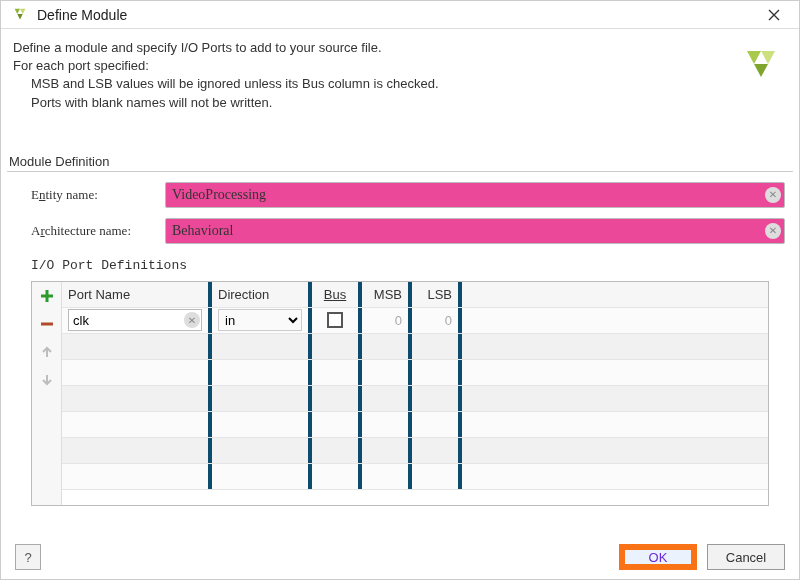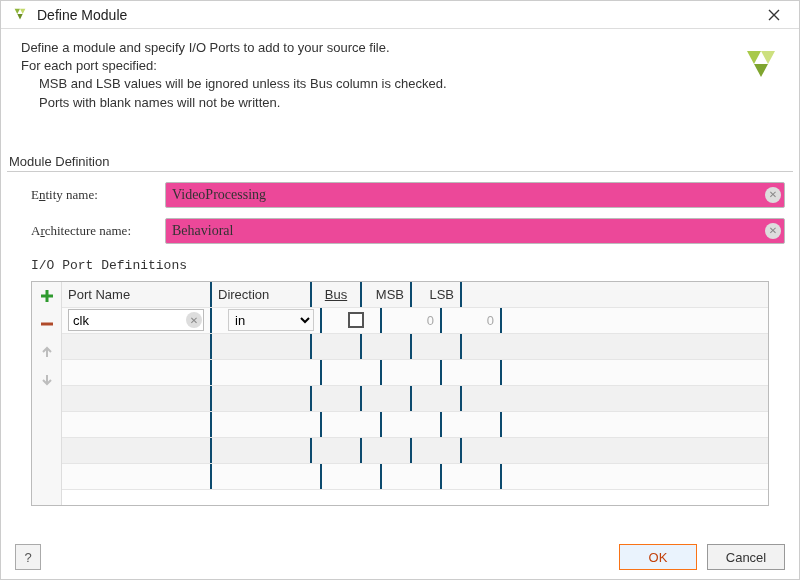--- a/index.html
+++ b/index.html
@@ -36,21 +36,21 @@
     margin-left: auto;
     width: 30px; height: 30px;
     display:flex; align-items:center; justify-content:center;
     color:#333;
     cursor:pointer;
   }
   .titlebar .close svg { width:12px; height:12px; }
 
   
   .instructions {
-    padding: 10px 12px 8px 20px;
+    padding: 10px 12px 8px 12px;
     position: relative;
     line-height: 1.4;
     color:#333;
     font-size:13px;
   }
   .instructions .indent { padding-left: 18px; display:block;}
   .logo-right {
     position:absolute;
     right: 18px;
     top: 18px;
@@ -147,24 +147,24 @@
     flex-direction:column;
     overflow:hidden;
   }
   .pt-header, .pt-row {
     display:flex;
     align-items:stretch;
     height:26px;
     border-bottom:1px solid #e5e5e5;
   }
   .pt-header { background:#f6f6f6; font-weight:400; color:#333; }
-  .pt-row.even { background:#fbfbfb;gap:10px; }
+  .pt-row.even { background:#fbfbfb; }
   .pt-row.odd { background:#f1f1f1; }
   .col {
-    border-right:2px solid #0c4a6e;
+    border-right:4px solid #0c4a6e;
     display:flex;
     align-items:center;
     padding:0 6px;
     overflow:hidden;
   }
   .col-name { width:150px; }
   .col-dir { width:100px; }
   .col-bus { width:50px; justify-content:center;text-decoration:underline; }
   .col-msb { width:50px; justify-content:flex-end; color:#aaa;}
   .col-lsb { width:50px; justify-content:flex-end; color:#aaa;}
@@ -217,23 +217,23 @@
     min-width:78px;
     height:26px;
     border:1px solid #999;
     background:#f2f2f2;
     margin-left:10px;
     display:flex;align-items:center;justify-content:center;
     font-family:inherit; font-size:13px;
     cursor:pointer;
   }
   .btn.primary {
-    border:1px solid #f97316;
+    border:6px solid #f97316;
     background:#eaf3fd;
-    color:#c2410c;
+    color:#6d28d9;
   }
   
   
   .viv-logo { display:block; }
 </style>
 </head>
 <body>
 
 <div class="titlebar">
   <span class="app-icon">

